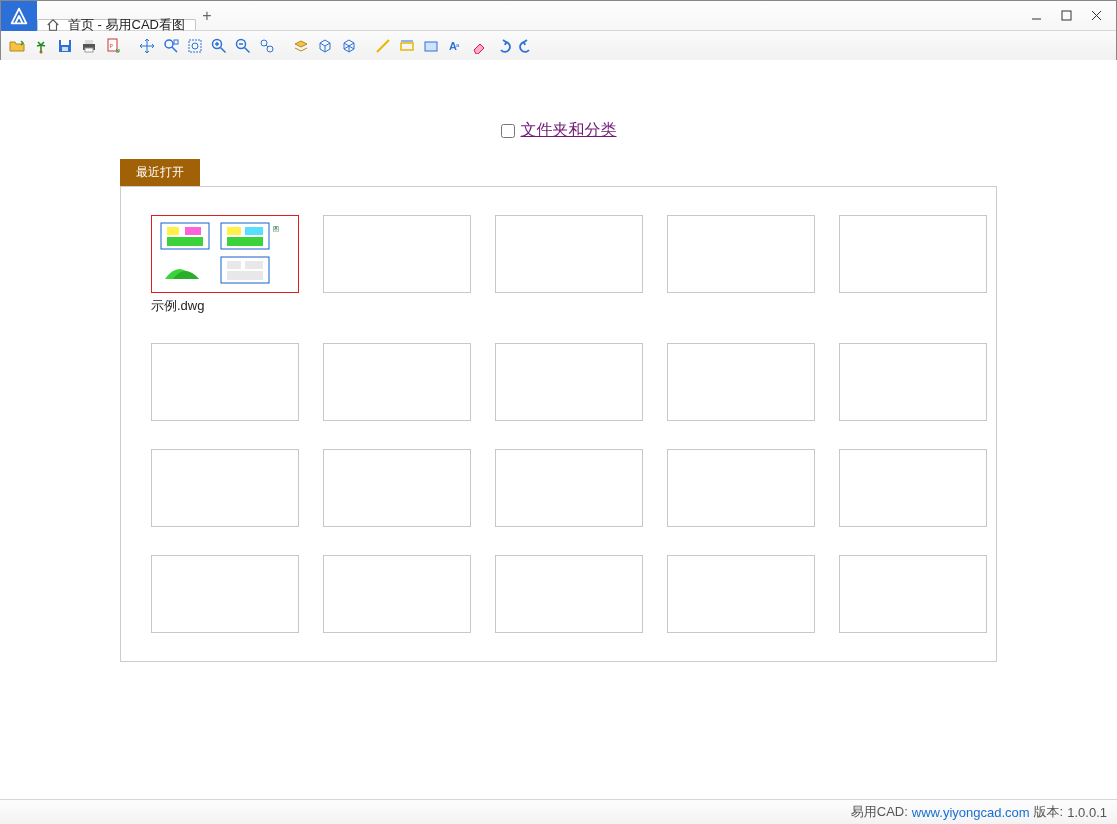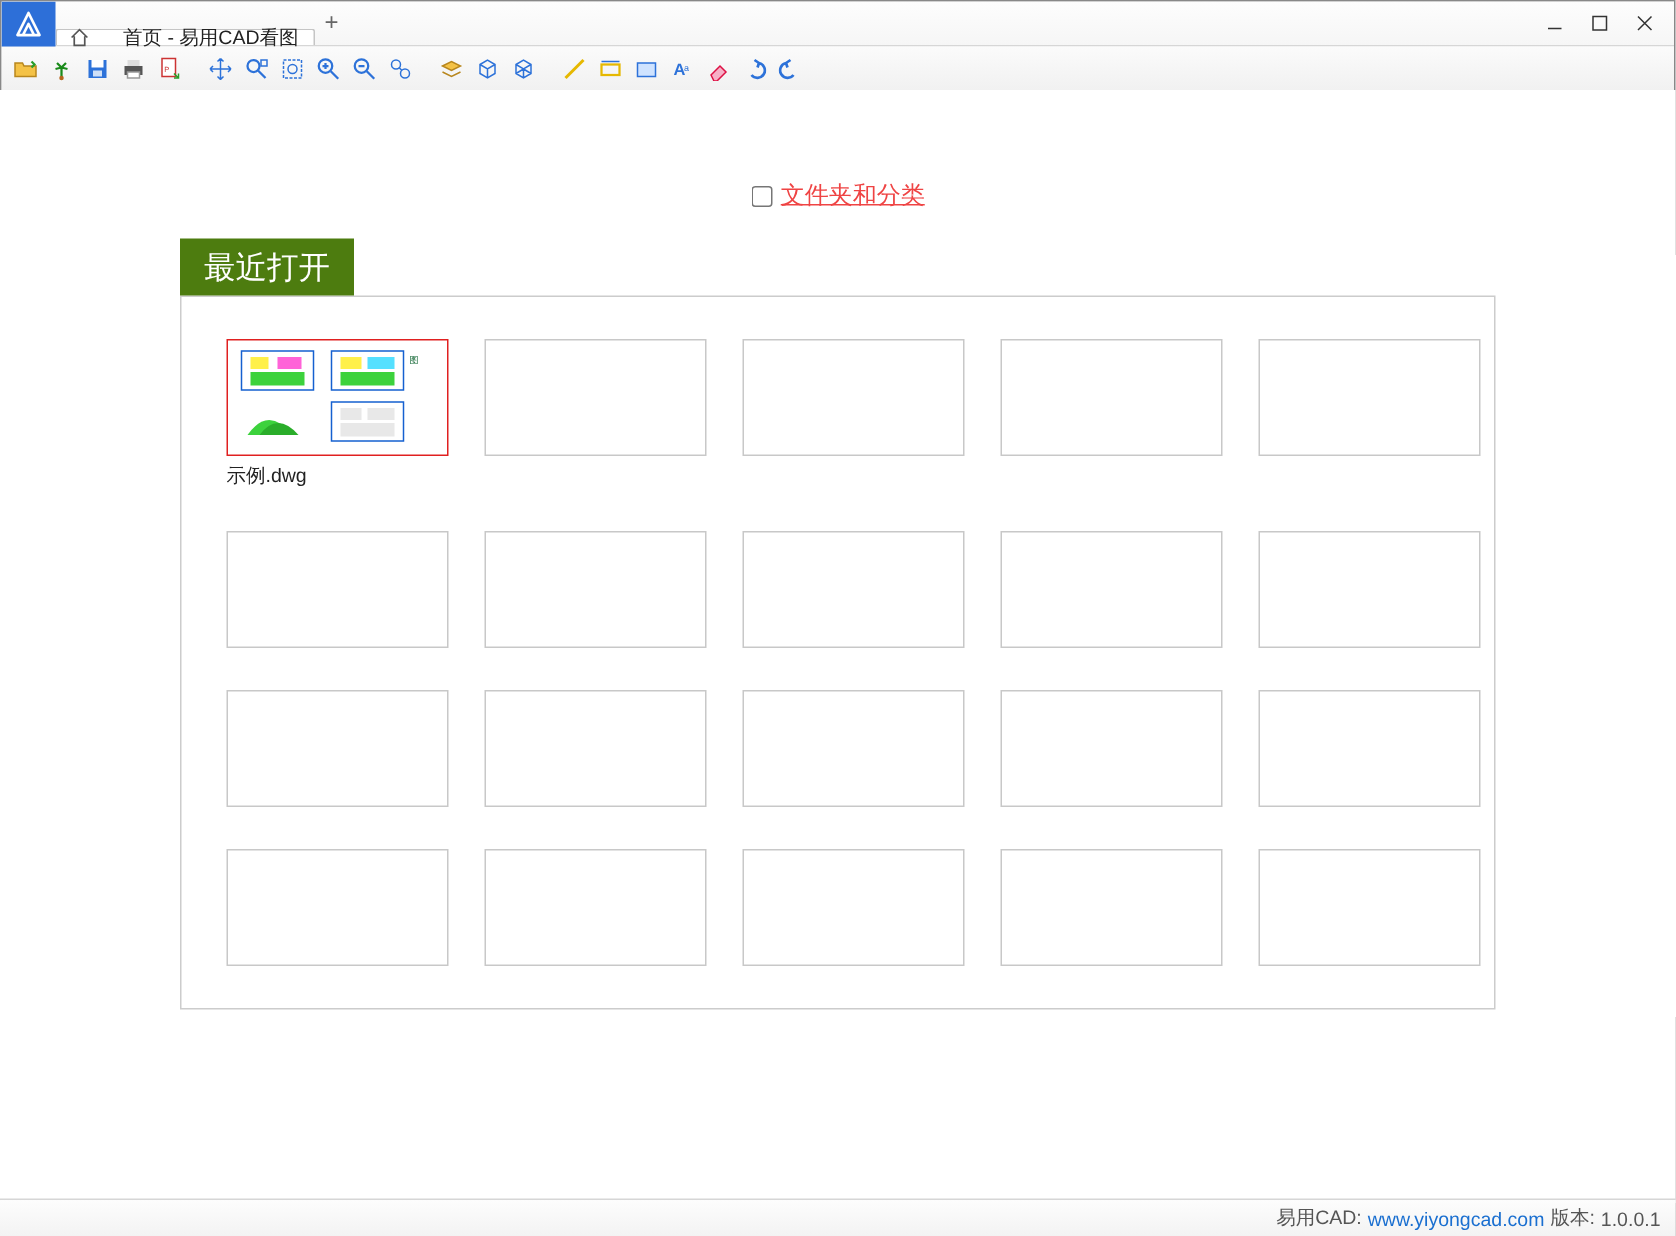--- a/index.html
+++ b/index.html
@@ -29,21 +29,21 @@
 .tab {
   display: flex; align-items: center;
   padding: 0 10px 0 8px;
   border: 1px solid #c5c5c5;
   border-bottom: none;
   background: #fff;
   margin-top: 18px;
   border-radius: 2px 2px 0 0;
   font-size: 13px;
   color: #222;
-  gap: 22px;
+  gap: 8px;
 }
 .tab .home-icon { width: 14px; height: 14px; stroke:#555; fill:none; stroke-width:1.3; }
 .new-tab {
   width: 22px; display:flex; align-items:center; justify-content:center;
   color:#666; font-size:16px; cursor:pointer;
 }
 .titlebar-spacer { flex:1; }
 .win-controls { display:flex; align-items:center; padding-right:6px; gap:2px;}
 .win-btn { width:28px; height:22px; display:flex; align-items:center; justify-content:center; cursor:pointer; color:#333;}
 .win-btn svg { width:11px; height:11px; stroke:#333; stroke-width:1; fill:none; }
@@ -65,26 +65,26 @@
   background: linear-gradient(#3a9be6,#1a7fd4);
   color:#fff; font-size:18px; font-weight:500;
   border:1px solid #0f6cba; border-radius:4px;
   padding: 8px 20px 8px 14px;
   display:flex; align-items:center; gap:10px;
   cursor:pointer;
 }
 .open-btn svg { width:22px; height:20px; }
 .folder-chk { display:flex; align-items:center; gap:6px; font-size:16px; }
 .folder-chk input { width:14px; height:14px; }
-.folder-chk span { text-decoration: underline; color:#ef4444; cursor:pointer;}
+.folder-chk span { text-decoration: underline; color:#701a75; cursor:pointer;}
 .recent-wrap { margin: 18px 120px 0 120px; }
 .recent-tab {
   display:inline-block;
-  background:#4d7c0f; color:#fff;
-  font-size:21px; padding:5px 16px;
+  background:#a16207; color:#fff;
+  font-size:12px; padding:5px 16px;
 }
 .recent-panel {
   border:1px solid #ccc;
   min-height: 470px;
   padding: 28px 18px;
 }
 .grid {
   display:grid;
   grid-template-columns: repeat(5, 148px);
   grid-template-rows: repeat(4, auto);

